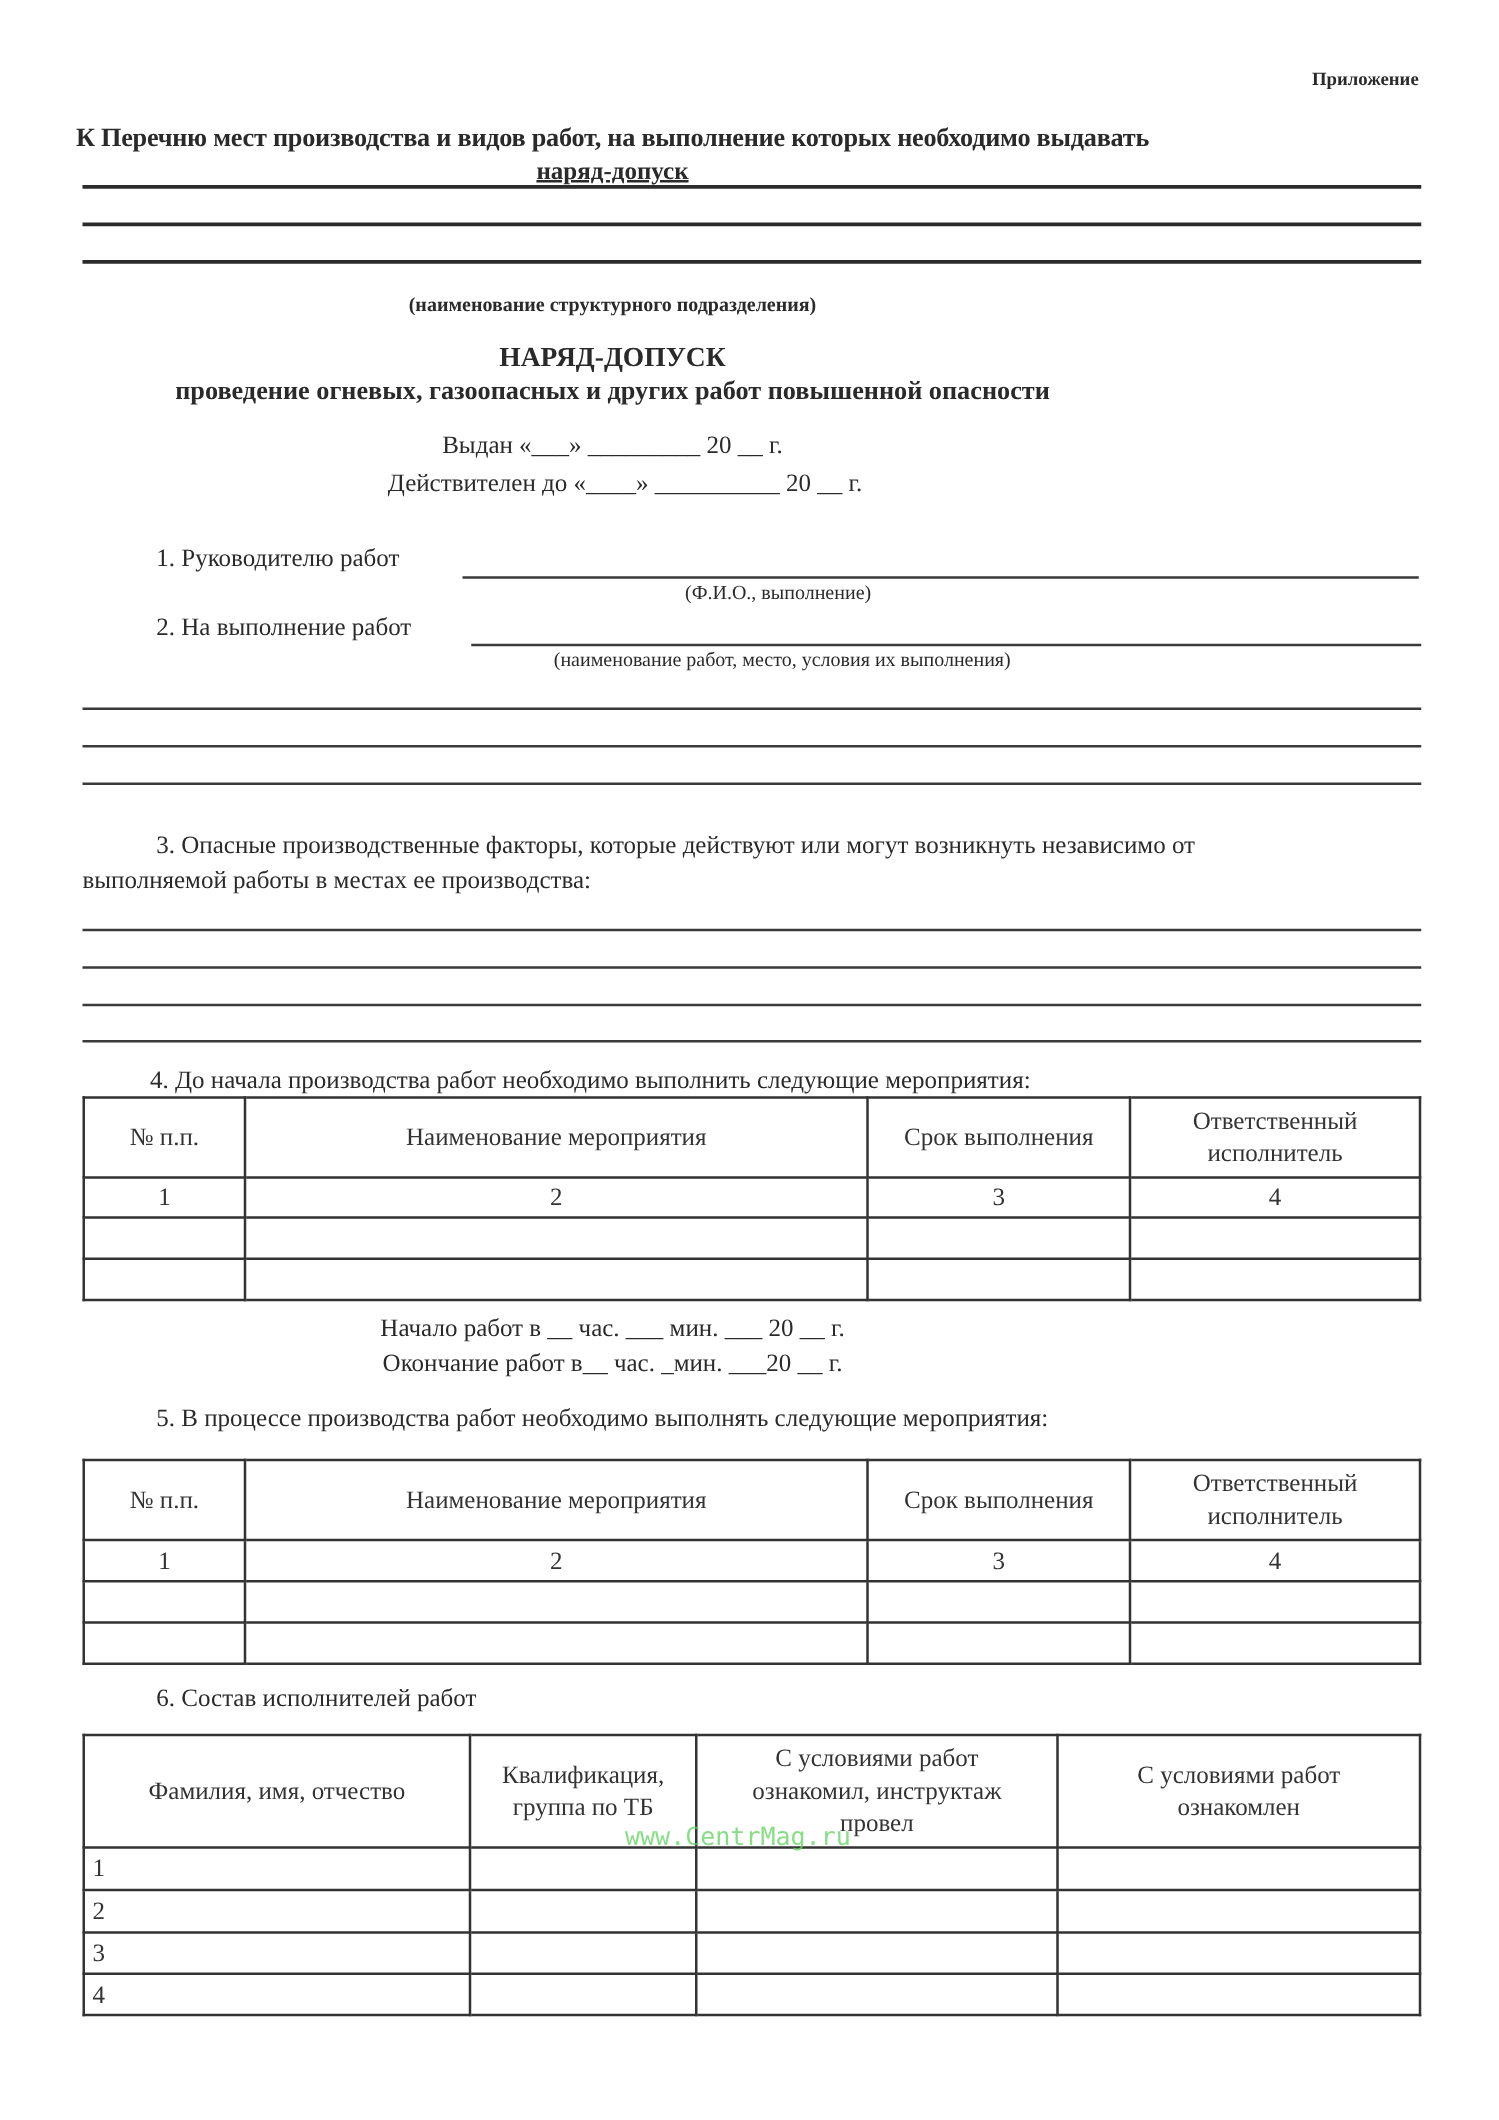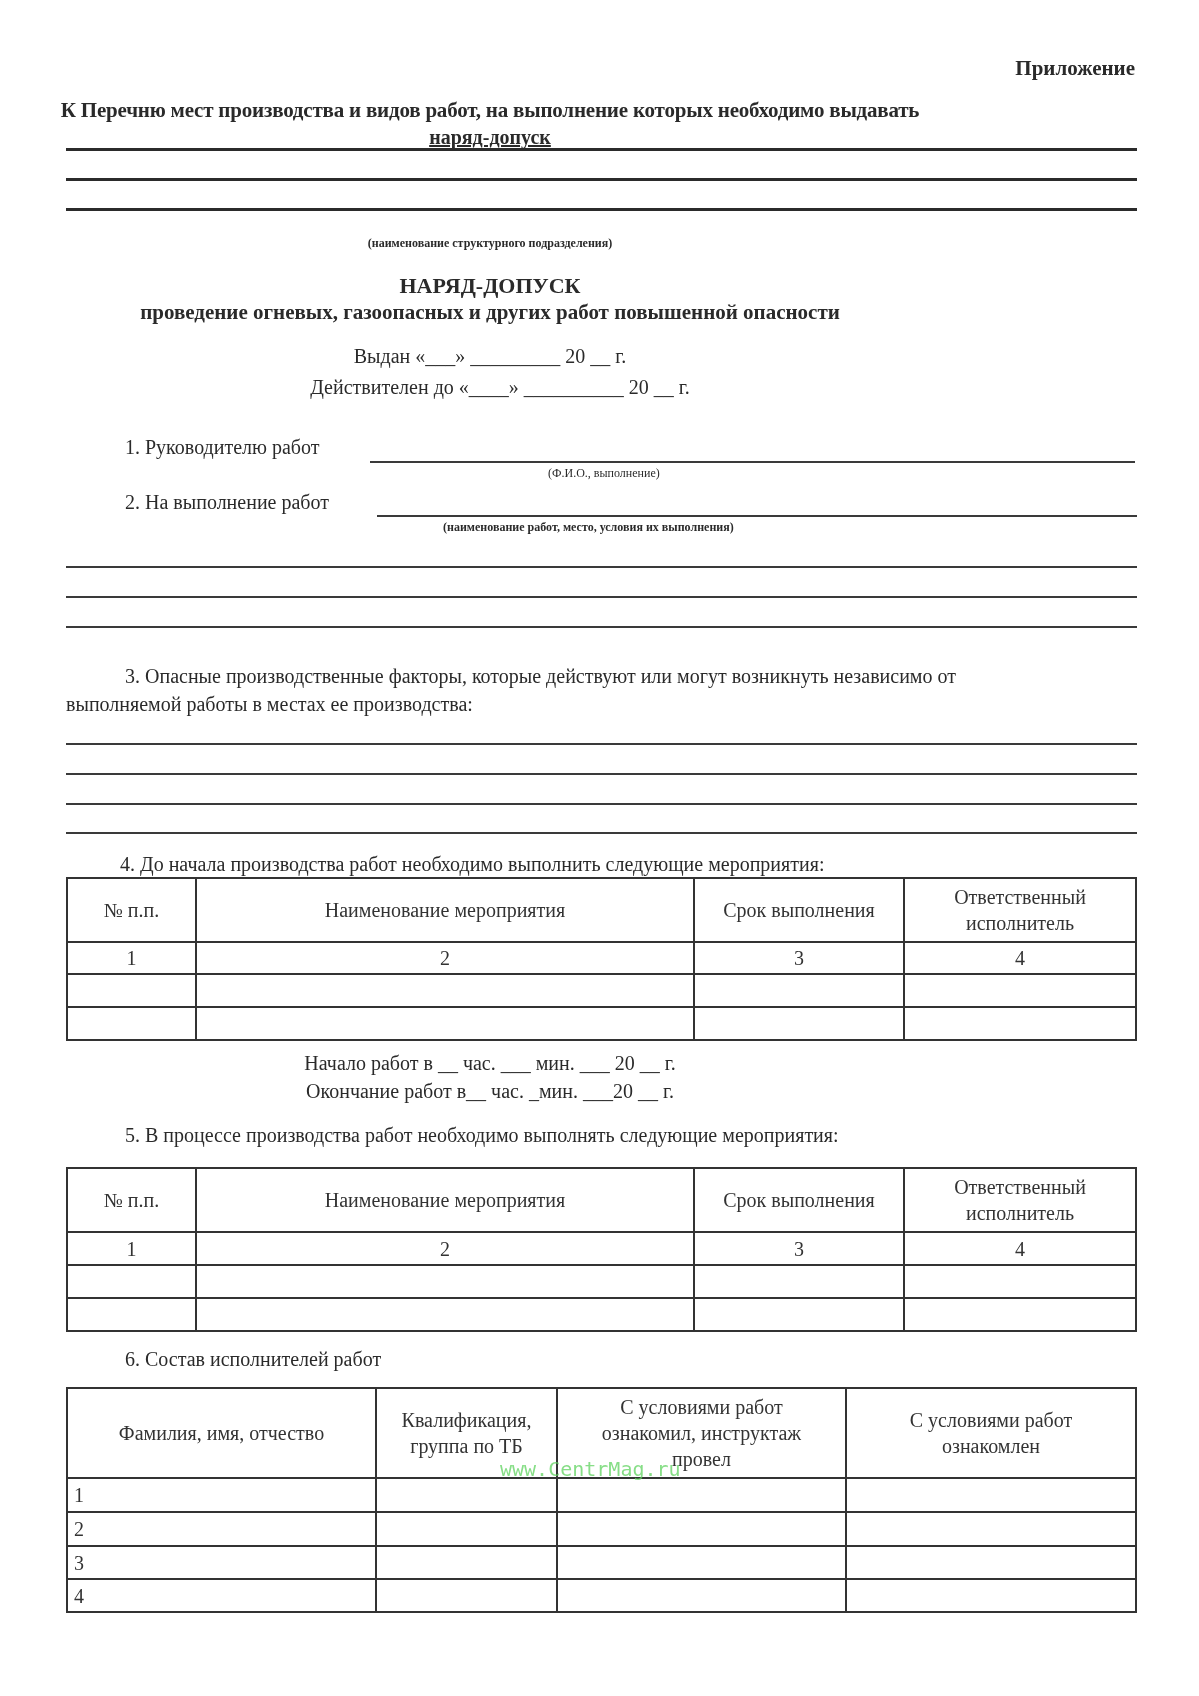--- a/index.html
+++ b/index.html
@@ -4,33 +4,33 @@
 <style>
   html, body { margin: 0; padding: 0; background: #ffffff; }
   body { width: 1199px; height: 1696px; position: relative; overflow: hidden;
          font-family: "Liberation Serif", "DejaVu Serif", serif; color: #2a2a2a; }
   .abs { position: absolute; }
   .txt { white-space: nowrap; }
   .b { font-weight: bold; }
   .hline { position: absolute; height: 3px; background: #2b2b2b; left: 66px; width: 1071px; }
   .thin { height: 2px; background: #3a3a3a; }
   .center { text-align: center; left: 0; width: 980px; }
-  .small { font-size: 12px; }
+  .small { font-size: 16px; }
   .body-text { font-size: 20px; }
   table.grid { position: absolute; border-collapse: collapse; table-layout: fixed; }
   table.grid td { border: 2px solid #333; text-align: center; vertical-align: middle;
                   font-size: 20px; line-height: 26px; padding: 0; color: #333; }
   table.grid td.left { text-align: left; padding-left: 6px; }
   .watermark { position: absolute; color: #5fd35f; opacity: 0.75; font-family: "DejaVu Sans Mono", monospace;
                font-size: 20px; left: 500px; top: 1457px; white-space: nowrap; }
 </style>
 </head>
 <body>
 
-<div class="abs txt b body-text" style="right:64px; top:56px; font-size:21px;">Приложение</div>
+<div class="abs txt b body-text" style="right:64px; top:56px; font-size:15px;">Приложение</div>
 <div class="abs txt b center" style="top:98px; font-size:21px; letter-spacing:-0.2px;">К Перечню мест производства и видов работ, на выполнение которых необходимо выдавать</div>
 <div class="abs txt b center" style="top:126px; font-size:20px; text-decoration:underline;">наряд-допуск</div>
 
 <div class="hline" style="top:148px;"></div>
 <div class="hline" style="top:178px;"></div>
 <div class="hline" style="top:208px;"></div>
 
 <div class="abs txt b center small" style="top:236px;">(наименование структурного подразделения)</div>
 <div class="abs txt b center" style="top:273px; font-size:22px;">НАРЯД-ДОПУСК</div>
 <div class="abs txt b center" style="top:300px; font-size:21px;">проведение огневых, газоопасных и других работ повышенной опасности</div>
@@ -49,21 +49,21 @@
   <span>__</span>
   <span>г.</span>
 </div>
 
 <div class="abs txt body-text" style="left:125px; top:436px;">1. Руководителю работ</div>
 <div class="abs thin" style="left:370px; width:765px; top:461px; position:absolute;"></div>
 <div class="abs txt small" style="left:548px; top:466px;">(Ф.И.О., выполнение)</div>
 
 <div class="abs txt body-text" style="left:125px; top:491px;">2. На выполнение работ</div>
 <div class="abs thin" style="left:377px; width:760px; top:515px; position:absolute;"></div>
-<div class="abs txt small" style="left:443px; top:520px;font-weight:bold;">(наименование работ, место, условия их выполнения)</div>
+<div class="abs txt small" style="left:443px; top:520px;">(наименование работ, место, условия их выполнения)</div>
 
 <div class="abs thin" style="left:66px; width:1071px; top:566px; position:absolute;"></div>
 <div class="abs thin" style="left:66px; width:1071px; top:596px; position:absolute;"></div>
 <div class="abs thin" style="left:66px; width:1071px; top:626px; position:absolute;"></div>
 
 <div class="abs txt body-text" style="left:125px; top:665px;">3. Опасные производственные факторы, которые действуют или могут возникнуть независимо от</div>
 <div class="abs txt body-text" style="left:66px; top:693px;">выполняемой работы в местах ее производства:</div>
 <div class="abs thin" style="left:66px; width:1071px; top:743px; position:absolute;"></div>
 <div class="abs thin" style="left:66px; width:1071px; top:773px; position:absolute;"></div>
 <div class="abs thin" style="left:66px; width:1071px; top:803px; position:absolute;"></div>

